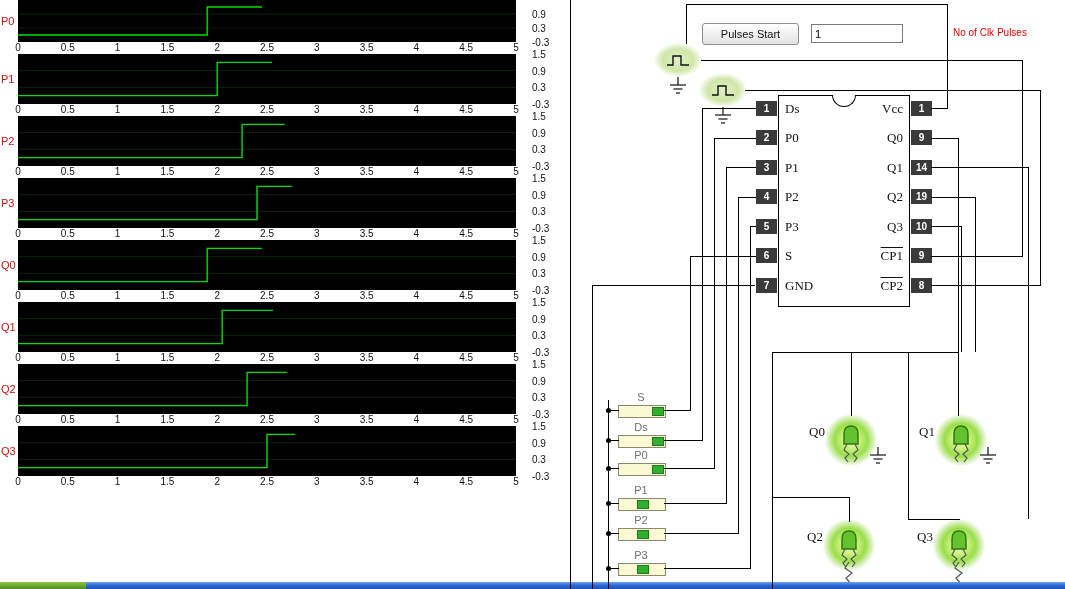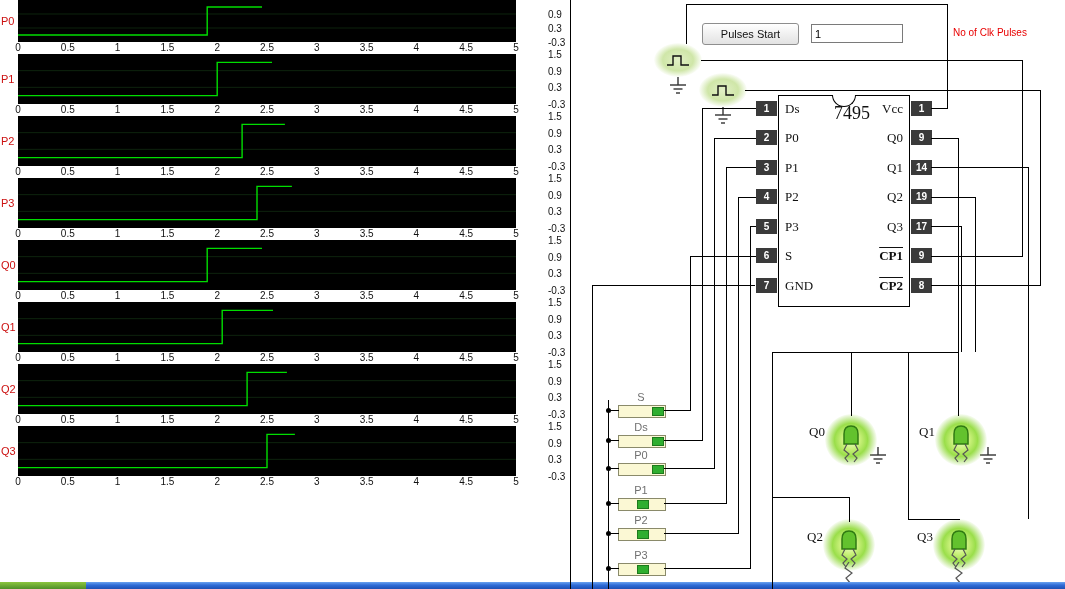--- a/index.html
+++ b/index.html
@@ -6,21 +6,21 @@
   #page{position:relative;width:1065px;height:589px;background:#fff;overflow:hidden;
         font-family:"Liberation Sans",sans-serif;color:#111;}
 
   
   .wplot{position:absolute;left:18px;width:498px;background:#000;display:block;
          border-bottom:1px solid #245224;}
   .wlabel{position:absolute;left:1px;width:16px;color:#cc1111;font-size:11px;
           transform:translateY(-50%);}
   .xstrip{position:absolute;left:0;width:548px;height:12px;background:#fff;}
   .xtick{position:absolute;top:0;transform:translateX(-50%);font-size:10px;color:#111;}
-  .ytick{position:absolute;left:548px;transform:translateY(-50%);font-size:10px;color:#111;}
+  .ytick{position:absolute;left:532px;transform:translateY(-50%);font-size:10px;color:#111;}
 
   
   .wire{position:absolute;background:#000;}
   .dot{position:absolute;width:5px;height:5px;background:#000;border-radius:50%;}
 
   .btn{position:absolute;left:702px;top:23px;width:97px;height:22px;border:1px solid #8e8e8e;
        border-radius:3px;background:linear-gradient(#ffffff,#e2e2e2);font-size:11px;color:#111;
        font-family:"Liberation Sans",sans-serif;cursor:pointer;}
   .pulse-input{position:absolute;left:811px;top:24px;width:84px;height:15px;border:1px solid #7a7a7a;
        font-size:11px;padding:1px 3px;font-family:"Liberation Sans",sans-serif;}
@@ -36,21 +36,21 @@
   .chip-title{position:absolute;top:7px;left:0;right:0;text-align:center;padding-left:16px;
          font-family:"Liberation Serif",serif;font-size:18px;}
   .pin{position:absolute;left:0;width:100%;height:16px;}
   .pnum{position:absolute;top:0;width:21px;height:15px;background:#3a3a3a;color:#fff;font-size:10px;
         font-weight:bold;text-align:center;line-height:15px;}
   .pin.left .pnum{left:-23px;}
   .pin.right .pnum{right:-23px;}
   .plabel{position:absolute;top:0;font-family:"Liberation Serif",serif;font-size:13px;}
   .pin.left .plabel{left:6px;}
   .pin.right .plabel{right:6px;}
-  .ovl{text-decoration:overline;font-weight:bold;}
+  .ovl{text-decoration:overline;}
 
   .switch{position:absolute;left:618px;width:46px;height:11px;background:#fbf8d4;border:1px solid #8a8a6a;}
   .knob{position:absolute;top:1px;width:10px;height:7px;background:#2fae2f;border:1px solid #1d7a1d;}
   .swlabel{position:absolute;left:618px;width:46px;text-align:center;font-size:11px;color:#707070;}
 
   .led{position:absolute;width:52px;height:52px;}
   .glow{position:absolute;inset:0;border-radius:50%;
         background:radial-gradient(circle,#f4ffd0 0%,#c9f07a 25%,#9ade4a 45%,rgba(150,215,70,.35) 62%,rgba(150,215,70,0) 72%);}
   .ledbody{position:absolute;left:9px;top:8px;}
   .ledlabel{position:absolute;width:30px;text-align:right;font-family:"Liberation Serif",serif;font-size:13px;}
@@ -261,21 +261,20 @@
   </svg>
   <svg class="gnd" style="left:979px;top:447px" width="18" height="20" viewBox="0 0 18 20">
     <line x1="9" y1="0" x2="9" y2="8" stroke="#333" stroke-width="1.4"></line>
       <line x1="1" y1="8" x2="17" y2="8" stroke="#333" stroke-width="1.4"></line>
       <line x1="4.5" y1="12" x2="13.5" y2="12" stroke="#333" stroke-width="1.4"></line>
       <line x1="7" y1="16" x2="11" y2="16" stroke="#333" stroke-width="1.4"></line>
   </svg>
 
   <div class="chip">
     <div class="notch"></div>
-    <div class="chip-title">7495</div>
 
     <div class="pin left" style="top:5px">
         <span class="pnum">1</span>
         <span class="plabel">Ds</span>
       </div>
     <div class="pin left" style="top:34px">
         <span class="pnum">2</span>
         <span class="plabel">P0</span>
       </div>
     <div class="pin left" style="top:64px">
@@ -309,21 +308,21 @@
       </div>
     <div class="pin right" style="top:64px">
         <span class="pnum">14</span>
         <span class="plabel">Q1</span>
       </div>
     <div class="pin right" style="top:93px">
         <span class="pnum">19</span>
         <span class="plabel">Q2</span>
       </div>
     <div class="pin right" style="top:123px">
-        <span class="pnum">17</span>
+        <span class="pnum">10</span>
         <span class="plabel">Q3</span>
       </div>
     <div class="pin right" style="top:152px">
         <span class="pnum">9</span>
         <span class="plabel ovl">CP1</span>
       </div>
     <div class="pin right" style="top:182px">
         <span class="pnum">8</span>
         <span class="plabel ovl">CP2</span>
       </div>

